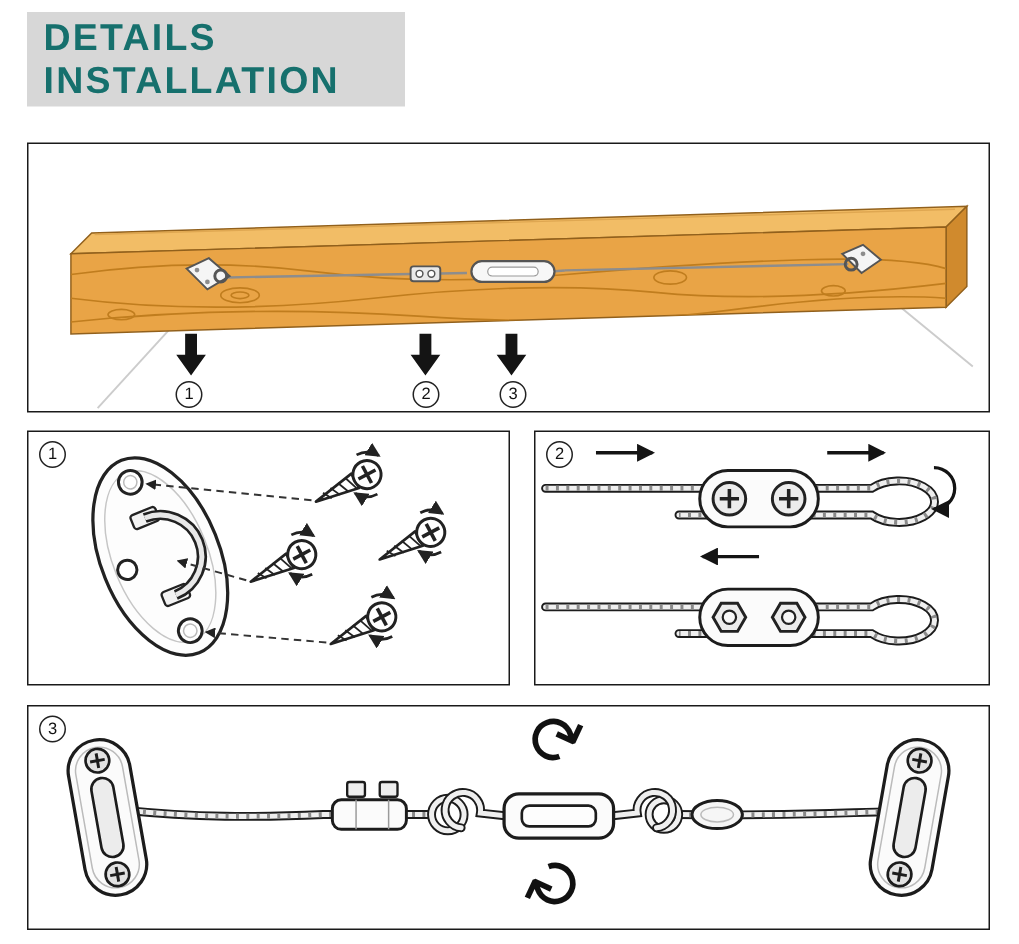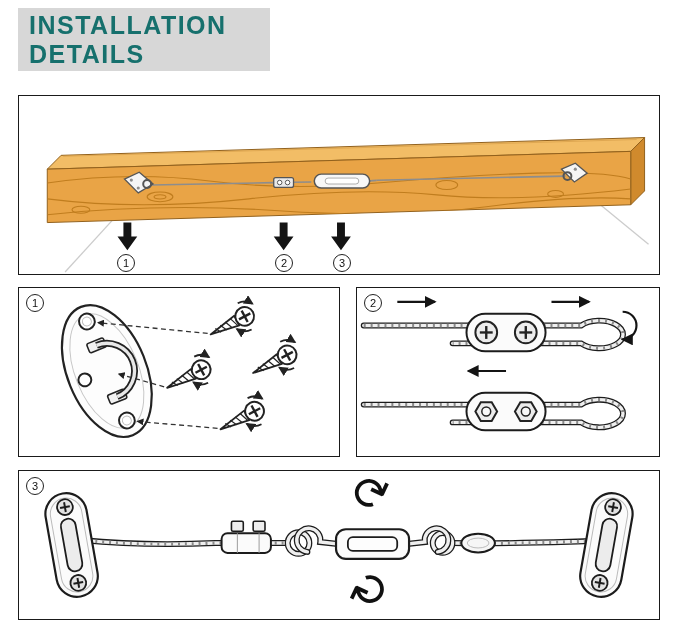--- a/index.html
+++ b/index.html
@@ -32,22 +32,22 @@
   .thinwire{stroke:#8d8d8d;stroke-width:1.6}
   .metal{fill:#fbfbfb;stroke:#1c1c1c}
   .dash{stroke:#333;stroke-width:1.3;stroke-dasharray:5 3.5;fill:none}
 </style>
 </head>
 <body>
 
 <div class="page">
 
   <div class="title-box">
+    <div>DETAILS</div>
     <div>INSTALLATION</div>
-    <div>DETAILS</div>
   </div>
 
   <div class="panel" id="overview">
     <svg viewBox="0 0 642 180">
       <defs>
         <clipPath id="beamclip">
             <polygon points="26,74 616,56 616,110 26,128"></polygon>
           </clipPath>
       </defs>
       <line x1="118" y1="97" x2="44" y2="178" stroke="#cccccc" stroke-width="1.3"></line>

